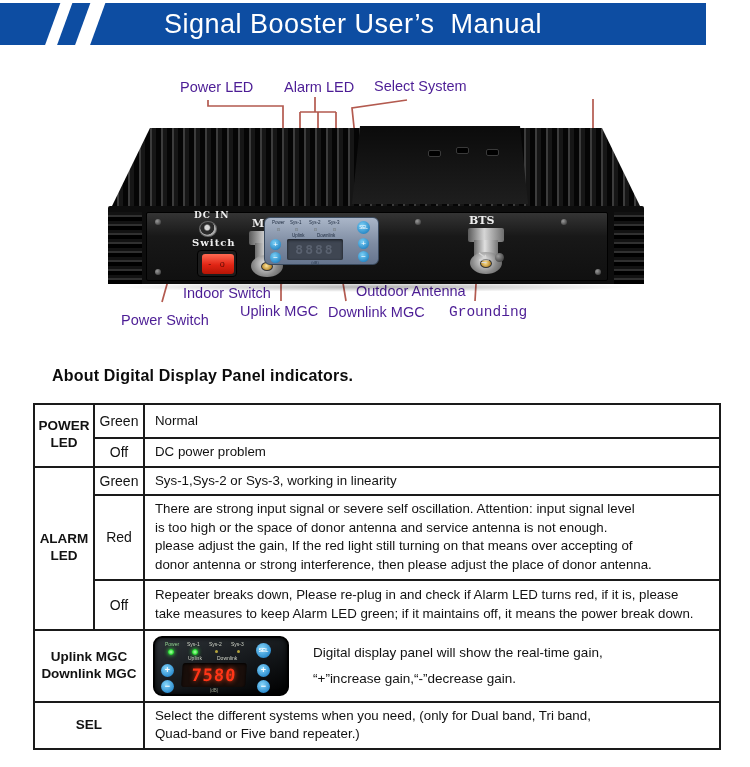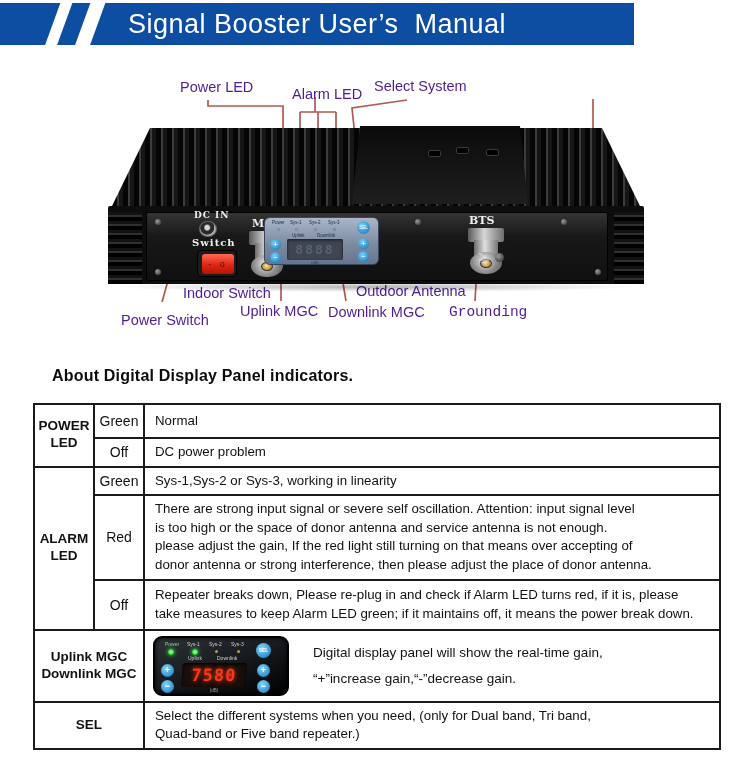--- a/index.html
+++ b/index.html
@@ -3,21 +3,21 @@
 <meta charset="utf-8">
 <style>
   * { margin:0; padding:0; box-sizing:border-box; }
   html,body { background:#fff; }
   .page {
     position:relative; width:750px; height:767px; background:#fff;
     font-family:"Liberation Sans", sans-serif; overflow:hidden; margin:0 auto;
   }
   
   .header {
-    position:absolute; left:0; top:3px; width:634px; height:42px;
+    position:absolute; left:0; top:3px; width:706px; height:42px;
     background:#0d4da2; overflow:visible;
   }
   .stripe { position:absolute; top:-4px; height:54px; background:#fff; transform:skewX(-20deg); }
   .stripe.s1 { left:52px;  width:12px; }
   .stripe.s2 { left:82px;  width:15px; }
   .title {
     position:absolute; left:0; top:0; width:100%; height:42px;
     color:#fff; font-size:27px; line-height:42px; text-align:center;
     white-space:pre; letter-spacing:0.5px;
   }
@@ -172,21 +172,21 @@
     <ellipse cx="371" cy="250" rx="17" ry="14"></ellipse>
     <path d="M173,263 L162,302"></path>
     <path d="M219,256 L210,283"></path>
     <path d="M317,265 L281,284 L281,301"></path>
     <path d="M340,265 L346,301"></path>
     <path d="M430,256 L420,282"></path>
     <path d="M494,257 L476,284 L475,301"></path>
   </svg>
 
   <div class="lbl" style="left:180px;top:79px;">Power LED</div>
-  <div class="lbl" style="left:292px;top:79px;margin-top:7px;">Alarm LED</div>
+  <div class="lbl" style="left:284px;top:79px;">Alarm LED</div>
   <div class="lbl" style="left:374px;top:78px;">Select System</div>
   <div class="lbl" style="left:183px;top:285px;">Indoor Switch</div>
   <div class="lbl" style="left:356px;top:283px;">Outdoor Antenna</div>
   <div class="lbl" style="left:121px;top:312px;">Power Switch</div>
   <div class="lbl" style="left:240px;top:303px;">Uplink MGC</div>
   <div class="lbl" style="left:328px;top:304px;">Downlink MGC</div>
   <div class="lbl" style="left:449px;top:304px;font-family:Liberation Mono, monospace;">Grounding</div>
 
   <div class="device">
     <div class="heatsink"></div>

